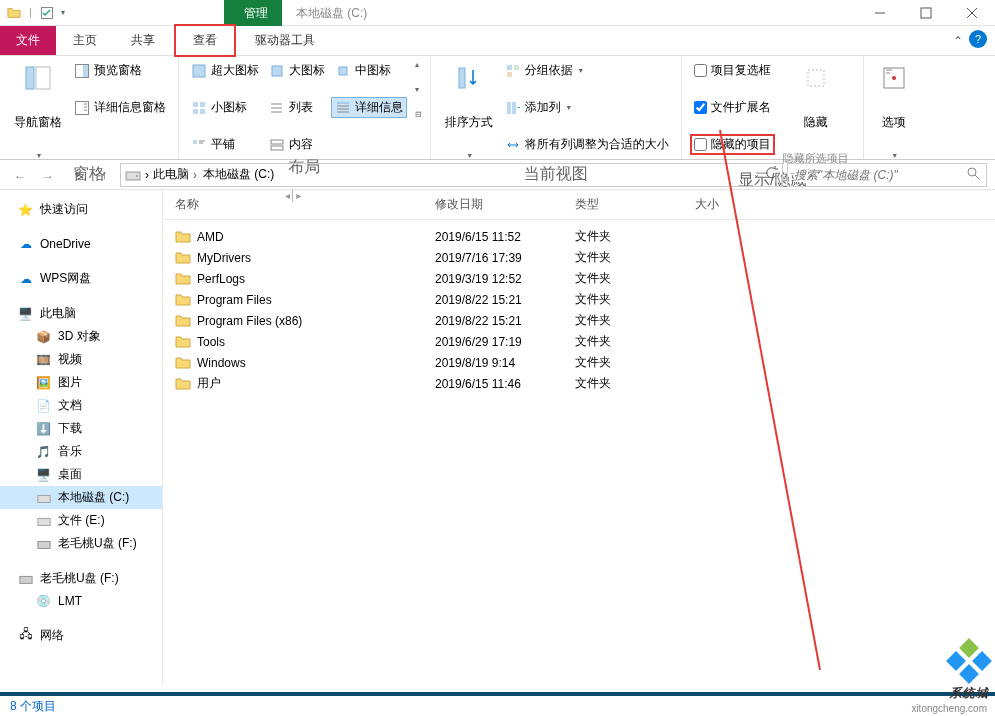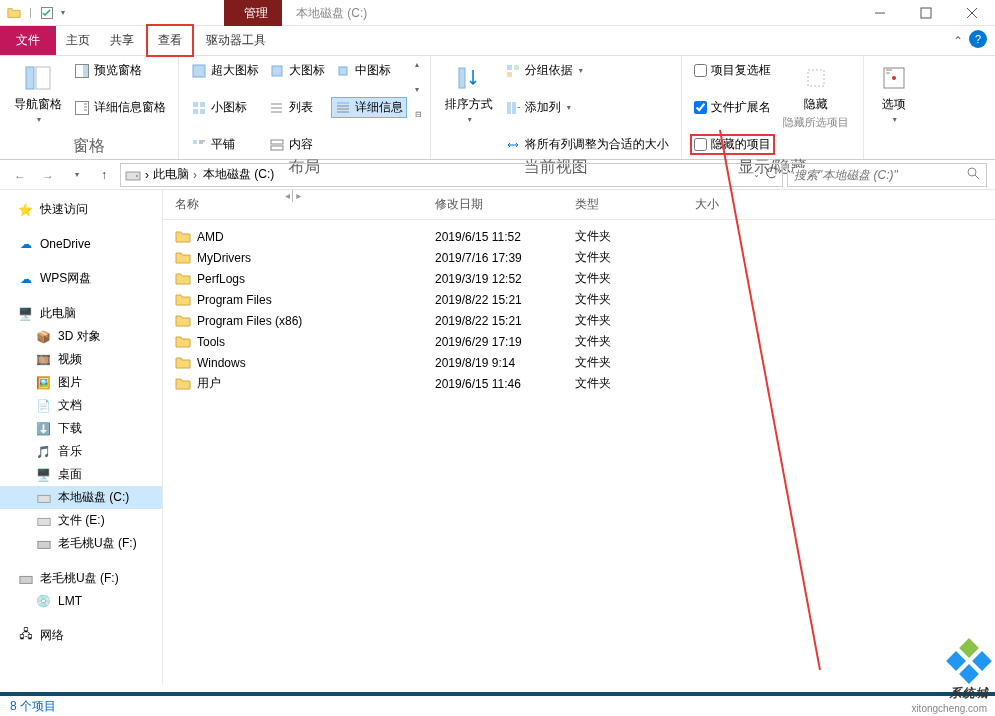--- a/index.html
+++ b/index.html
@@ -5,40 +5,40 @@
 * { margin: 0; padding: 0; box-sizing: border-box; font-family: "Microsoft YaHei", "Segoe UI", sans-serif; font-size: 12px; }
 body { width: 995px; height: 716px; background: #fff; position: relative; overflow: hidden; }
 
 
 .titlebar { height: 26px; background: #fff; display: flex; align-items: center; border-bottom: 1px solid #e5e5e5; position: relative; }
 .qa-icons { display: flex; align-items: center; gap: 6px; padding: 0 6px; }
 .qa-icon { width: 16px; height: 16px; display: flex; align-items: center; justify-content: center; }
 .dropdown-chev { font-size: 8px; color: #666; }
 .title-tabs { display: flex; position: absolute; left: 224px; top: 0; height: 26px; }
 .title-tab { padding: 4px 14px; font-size: 12px; display: flex; align-items: center; }
-.title-tab.context { background: #7f1d1d; color: #fff; padding-left: 20px; }
+.title-tab.context { background: #15803d; color: #fff; padding-left: 20px; }
 .title-tab.inactive { color: #888; }
 .window-controls { position: absolute; right: 0; top: 0; display: flex; }
 .winbtn { width: 46px; height: 26px; display: flex; align-items: center; justify-content: center; color: #333; }
 .winbtn svg { width: 12px; height: 12px; stroke: #555; stroke-width: 1; fill: none; }
 
 
 .menubar { height: 30px; background: #fff; display: flex; align-items: stretch; position: relative; border-bottom: 1px solid #e0e0e0; }
 .menu-file { background: #c2185b; color: #fff; padding: 0 16px; display: flex; align-items: center; }
-.menu-tab { padding: 0 10px; display: flex; align-items: center; color: #333; }
+.menu-tab { padding: 0 17px; display: flex; align-items: center; color: #333; }
 .menu-tab.boxed { border: 2px solid #e53935; margin: -2px 2px; }
 .help-btn { position: absolute; right: 8px; top: 4px; width: 18px; height: 18px; border-radius: 50%; background: #0078d4; color: #fff; display: flex; align-items: center; justify-content: center; font-size: 11px; }
 .up-caret { position: absolute; right: 32px; top: 8px; color: #666; }
 
 
 .ribbon { height: 104px; background: #fff; border-bottom: 1px solid #ccc; display: flex; }
 .ribbon-group { border-right: 1px solid #e8e8e8; padding: 4px 8px 2px 8px; display: flex; flex-direction: column; }
 .ribbon-group-content { flex: 1; display: flex; align-items: flex-start; gap: 2px; }
 .ribbon-group-label { text-align: center; font-size: 16px; color: #666; padding-top: 2px; }
-.rib-btn-lg { display: flex; flex-direction: column; align-items: center; padding: 2px 6px; gap: 2px; }
+.rib-btn-lg { display: flex; flex-direction: column; align-items: center; padding: 2px 6px; gap: 20px; }
 .rib-btn-lg .ic { width: 32px; height: 32px; display: flex; align-items: center; justify-content: center; }
 .rib-col { display: flex; flex-direction: column; gap: 16px; }
 .rib-btn-sm { display: flex; align-items: center; gap: 4px; padding: 2px 4px; white-space: nowrap; }
 .rib-btn-sm .ic { width: 16px; height: 16px; display: flex; align-items: center; justify-content: center; }
 .rib-btn-sm.selected { background: #cce4f7; border: 1px solid #7bb1e0; padding: 1px 3px; }
 .rib-check { display: flex; align-items: center; gap: 4px; padding: 2px 4px; }
 .rib-check input { width: 13px; height: 13px; }
 .rib-check.boxed { border: 2px solid #e53935; padding: 0 2px; }
 .chev-sm { font-size: 8px; color: #666; margin-left: 2px; }
 

